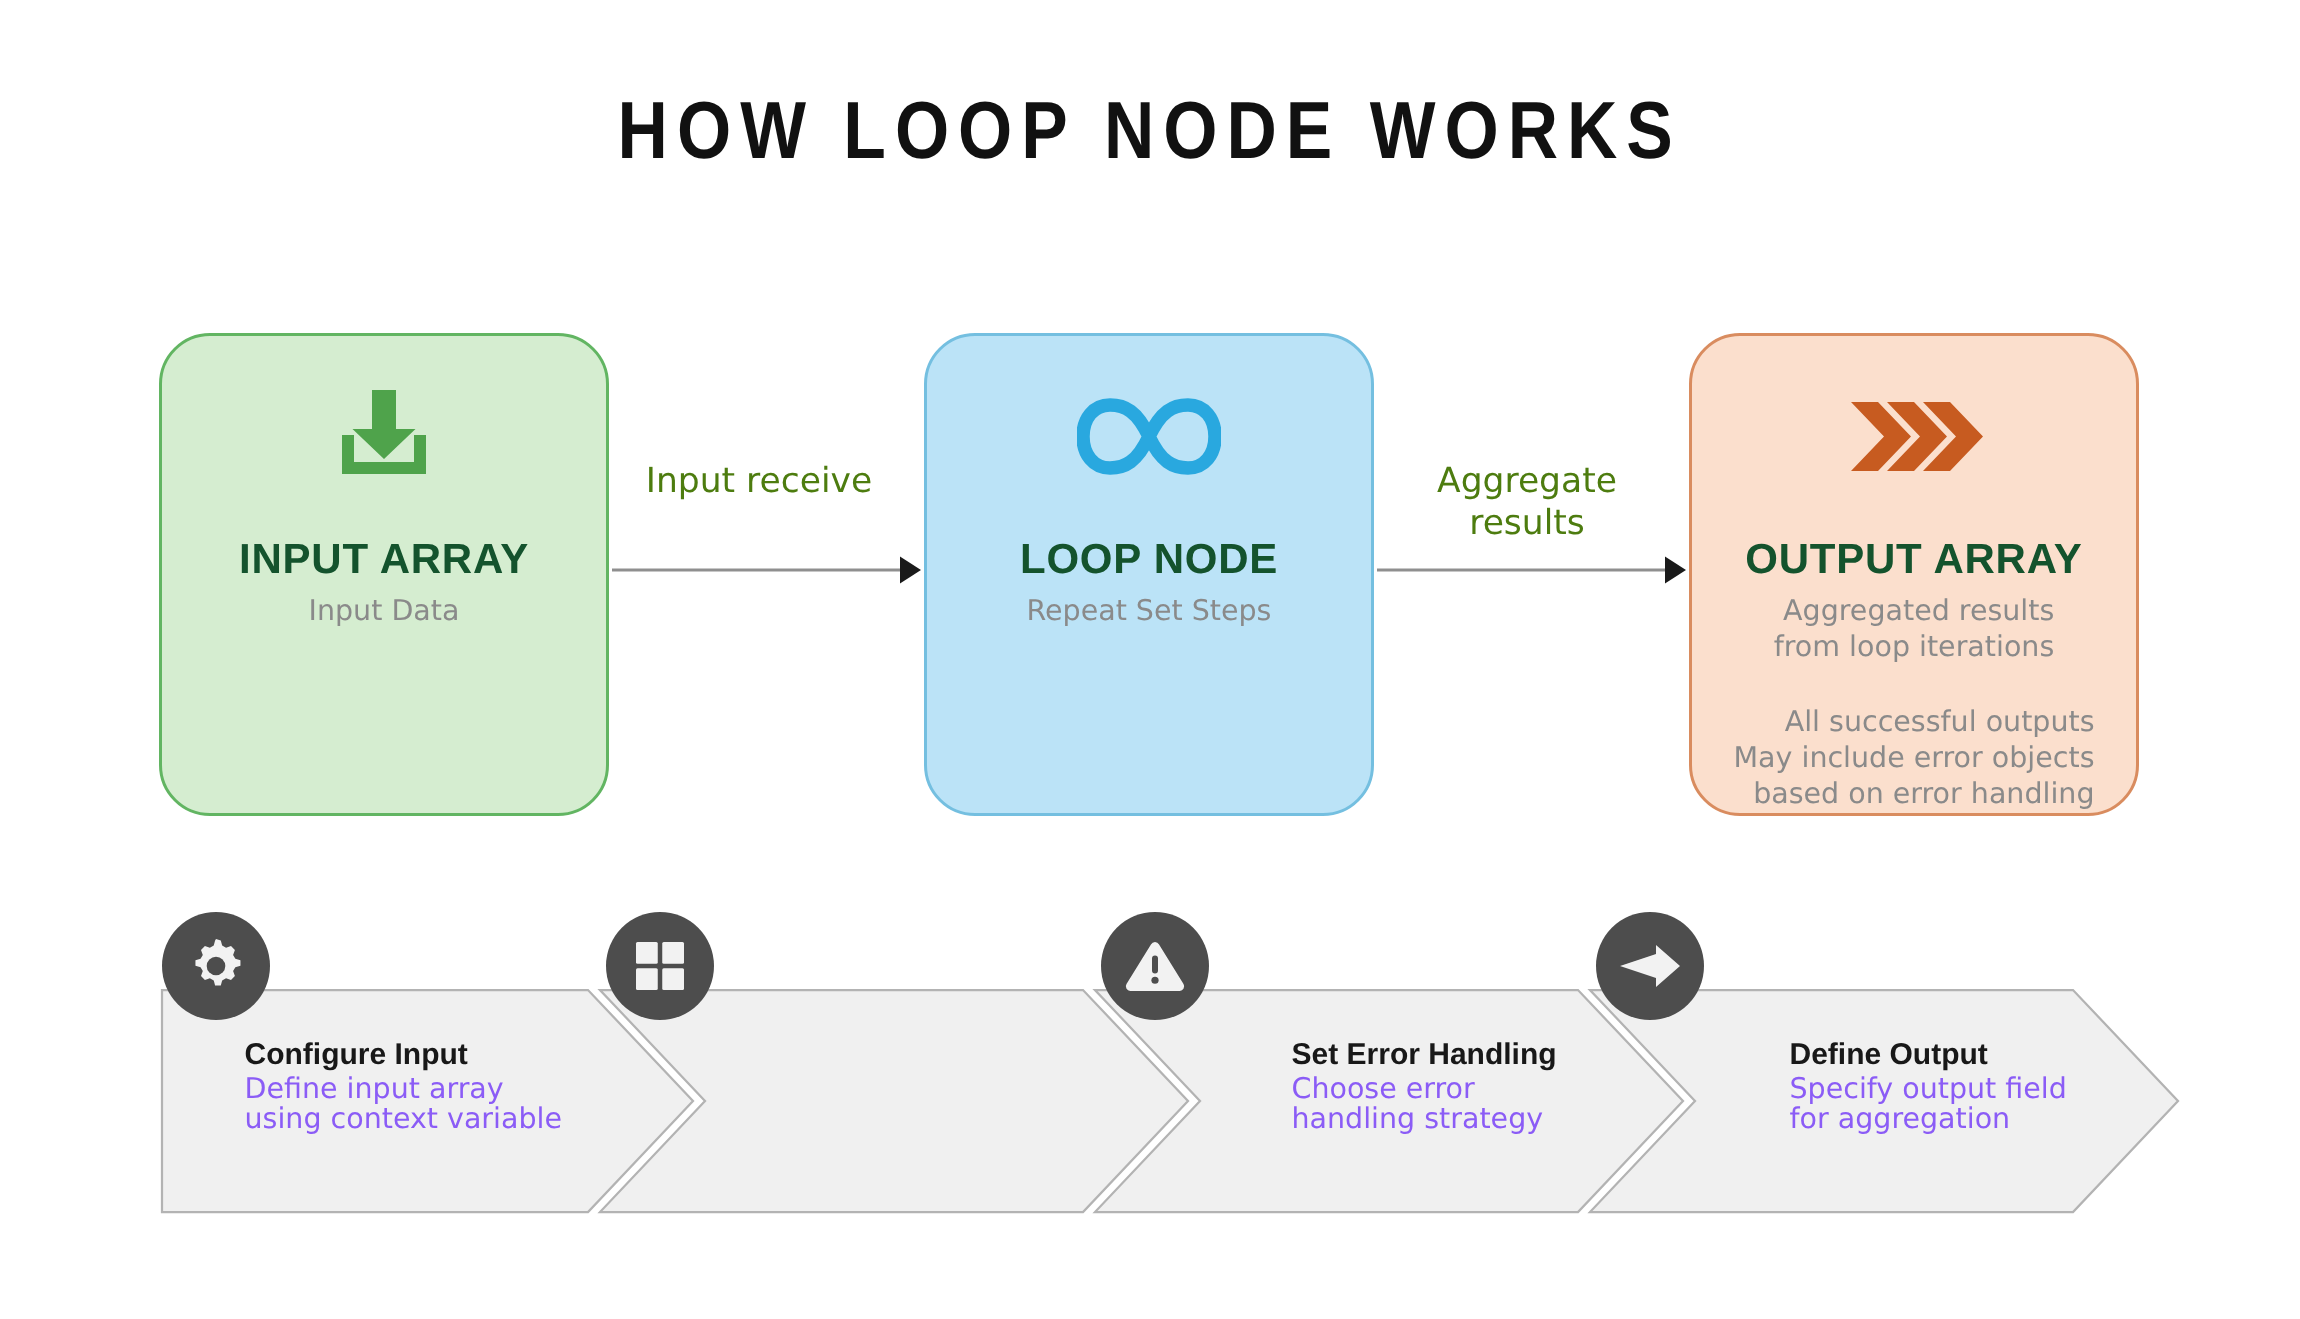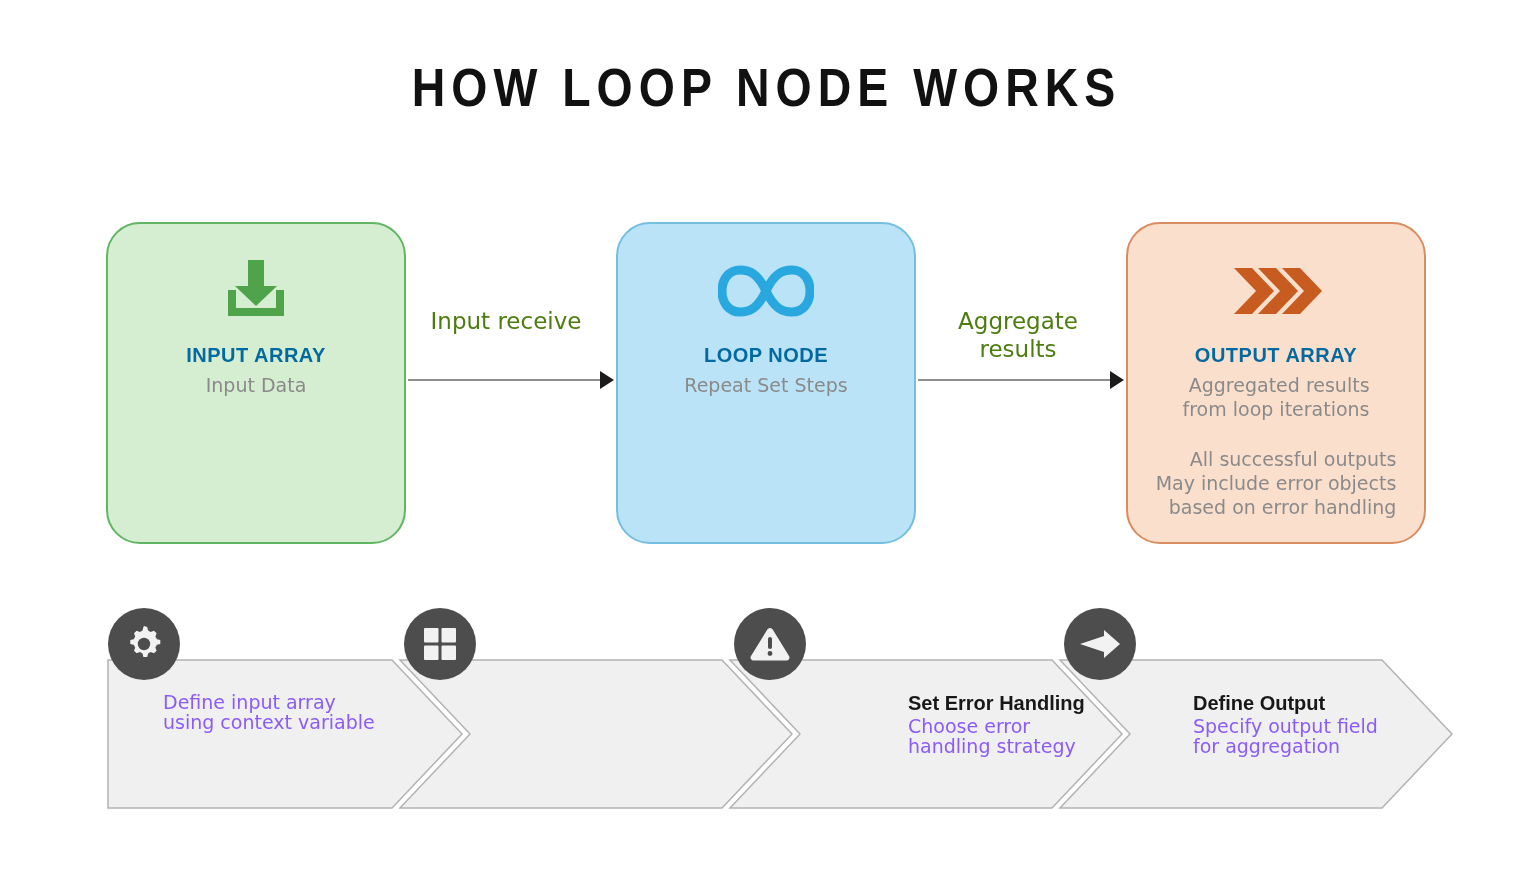--- a/index.html
+++ b/index.html
@@ -53,26 +53,26 @@
 
   .node-icon {
     margin-top: 26px;
     height: 82px;
     display: flex;
     align-items: center;
     justify-content: center;
   }
   .node-title {
     font-family: "Liberation Sans", "DejaVu Sans", sans-serif;
-    font-size: 20px;
+    font-size: 28px;
     font-weight: bold;
     letter-spacing: 0.5px;
-    color: #0369a1;
+    color: #14532d;
     text-align: center;
-    margin-top: 12px;
+    margin-top: 25px;
   }
   .node-sub {
     font-size: 19px;
     color: #8a8a8a;
     text-align: right;
     line-height: 24px;
     margin-top: 6px;
   }
   .node-sub.block2 { margin-top: 26px; }
 
@@ -225,25 +225,26 @@
     </svg>
   </div>
 
   <div class="step-badge" style="left:1064px; top:4px;">
     <svg width="44" height="32" viewBox="0 0 44 32" aria-hidden="true">
       <path fill="#f2f2f2" d="M2 16 L26 8 V2 L42 16 L26 30 V24 Z"></path>
     </svg>
   </div>
 
   <div class="step-text" style="left:163px; top:88px;">
+    <div class="step-title">Configure Input</div>
     <div class="step-desc">Define input array<br>using context variable</div>
   </div>
 
 
-  <div class="step-text" style="left:908px; top:88px;">
+  <div class="step-text" style="left:861px; top:88px;">
     <div class="step-title">Set Error Handling</div>
     <div class="step-desc">Choose error<br>handling strategy</div>
   </div>
 
   <div class="step-text" style="left:1193px; top:88px;">
     <div class="step-title">Define Output</div>
     <div class="step-desc">Specify output field<br>for aggregation</div>
   </div>
 
 </div>

